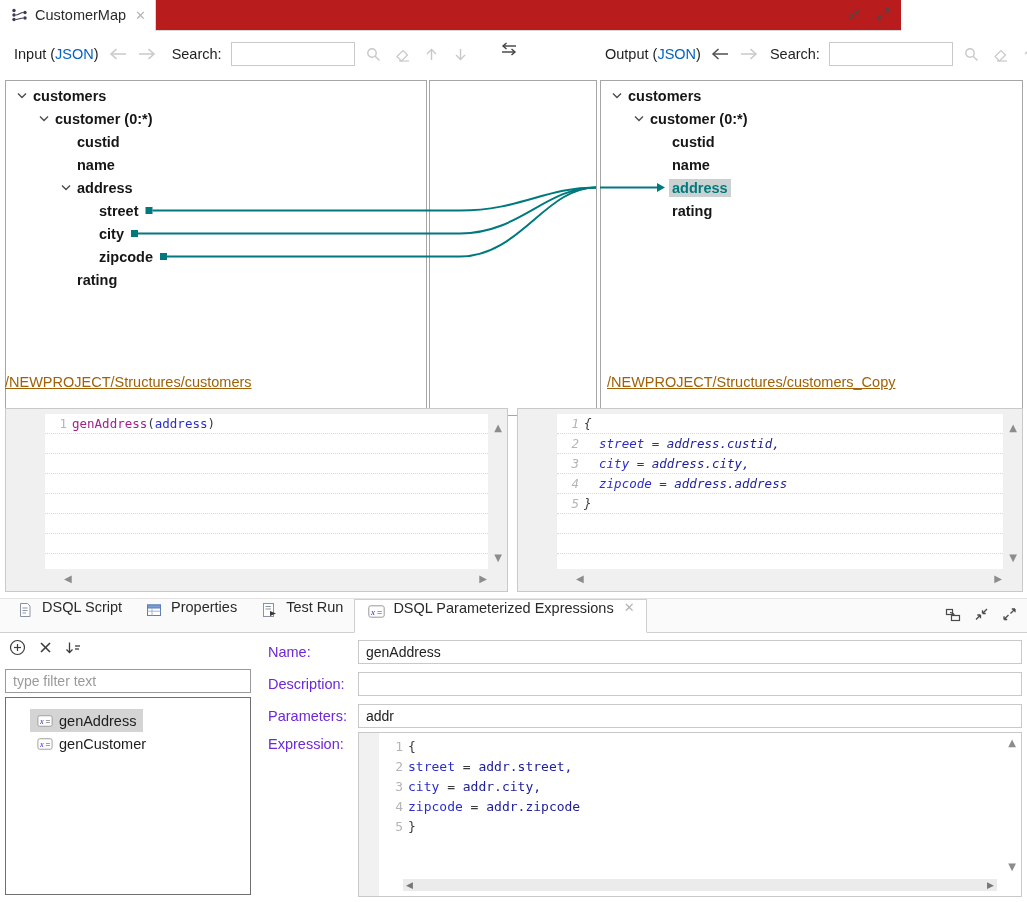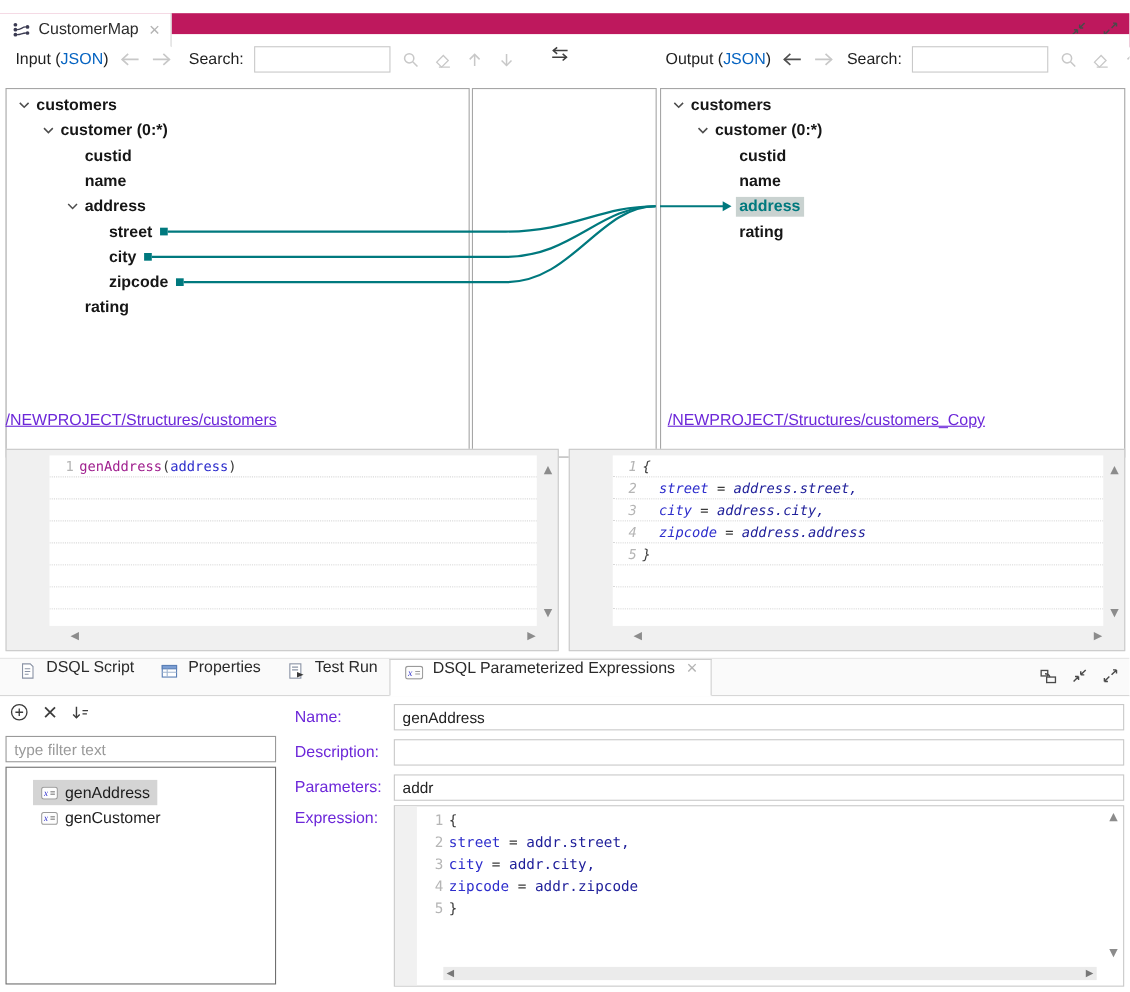--- a/index.html
+++ b/index.html
@@ -1,21 +1,21 @@
 <!DOCTYPE html>
 <html><head>
 <meta charset="utf-8">
 <style>
   html,body{margin:0;padding:0;background:#fff}
   body{width:1027px;height:902px;font-family:"Liberation Sans",sans-serif;font-size:14px;color:#222}
   .app{position:relative;width:1027px;height:902px;overflow:hidden;background:#fff}
   svg{display:block}
 
   
-  .etabbar{position:absolute;left:0;top:12px;width:1027px;height:30px;background:#be185d;border-bottom:1px solid #d6d6d6}
+  .etabbar{position:absolute;left:0;top:0;width:901px;height:30px;background:#b91c1c;border-bottom:1px solid #d6d6d6}
   .etab{position:absolute;left:0;top:0;height:30px;background:#fff;border-right:1px solid #d6d6d6;border-bottom:1px solid #fff;
         display:flex;align-items:center;gap:6px;padding:0 9px;color:#2b2b2b;z-index:2;font-size:14.5px}
   .closex{color:#b4b4b4;font-size:13px;margin-left:3px;cursor:pointer}
   .win-icons{position:absolute;right:10px;top:8px;display:flex;gap:14px;color:#4a4a4a}
 
   
   .toolbar{position:absolute;left:0;top:31px;width:1027px;height:46px;background:#fff}
   .tb-group{position:absolute;top:0;height:46px;display:flex;align-items:center;gap:9px}
   .tb-label{font-size:14.5px;color:#1f1f1f;white-space:pre}
   a.jlink{color:#0563c1;cursor:pointer}
@@ -32,21 +32,21 @@
   .p-right{left:600px;width:423px}
   #wires{position:absolute;left:0;top:0;width:1027px;height:286px;pointer-events:none;z-index:3}
   .tree{padding-top:3px}
   .trow{height:23px;display:flex;align-items:center;font-weight:bold;font-size:14.5px;color:#161616}
   .chev{width:16px;flex:0 0 16px;display:flex;align-items:center;justify-content:center}
   .tlabel{padding:1px 3px;white-space:pre}
   .tlabel.hl{background:#c9d2d0;color:#00797e}
 
   
   .links{position:absolute;left:0;top:370px;width:1027px;height:24px}
-  .slink{position:absolute;top:4px;color:#6d28d9;text-decoration:underline;font-size:14.5px;cursor:pointer}
+  .slink{position:absolute;top:4px;color:#a16207;text-decoration:underline;font-size:14.5px;cursor:pointer}
 
   
   .editor{position:absolute;background:#f0f0f0;border:1px solid #c9c9c9;box-sizing:border-box}
   #ed-left{left:5px;top:408px;width:503px;height:184px}
   #ed-right{left:517px;top:408px;width:506px;height:184px}
   .surface{position:absolute;left:39px;top:5px;right:19px;bottom:22px;background:#fff;overflow:hidden}
   .code-row{display:flex;height:20px;line-height:19px;font-family:"DejaVu Sans Mono",monospace;font-size:12.5px;white-space:pre;box-sizing:border-box}
   .dotted .code-row{border-bottom:1px dotted #d9d9d9}
   .italic .code-row{font-style:italic}
   .ln{width:22px;flex:0 0 22px;text-align:right;color:#b5b5b5;padding-right:5px}
@@ -329,21 +329,21 @@
         <div class="code-row"><span class="ln"></span></div>
       </div>
     <span class="sarr sa-up">▲</span>
     <span class="sarr sa-dn">▼</span>
     <span class="sarr sa-lf">◀</span>
     <span class="sarr sa-rt">▶</span>
   </div>
   <div class="editor" id="ed-right">
     <div class="surface dotted italic" id="surf-right">
         <div class="code-row"><span class="ln">1</span><span class="tok-brace">{</span></div>
-        <div class="code-row"><span class="ln">2</span><span class="tok-id">  street</span><span class="tok-op"> = </span><span class="tok-ref">address.street,</span></div>
+        <div class="code-row"><span class="ln">2</span><span class="tok-id">  street</span><span class="tok-op"> = </span><span class="tok-ref">address.custid,</span></div>
         <div class="code-row"><span class="ln">3</span><span class="tok-id">  city</span><span class="tok-op"> = </span><span class="tok-ref">address.city,</span></div>
         <div class="code-row"><span class="ln">4</span><span class="tok-id">  zipcode</span><span class="tok-op"> = </span><span class="tok-ref">address.address</span></div>
         <div class="code-row"><span class="ln">5</span><span class="tok-brace">}</span></div>
         <div class="code-row"><span class="ln"></span></div>
         <div class="code-row"><span class="ln"></span></div>
         <div class="code-row"><span class="ln"></span></div>
       </div>
     <span class="sarr sa-up">▲</span>
     <span class="sarr sa-dn">▼</span>
     <span class="sarr sa-lf">◀</span>

